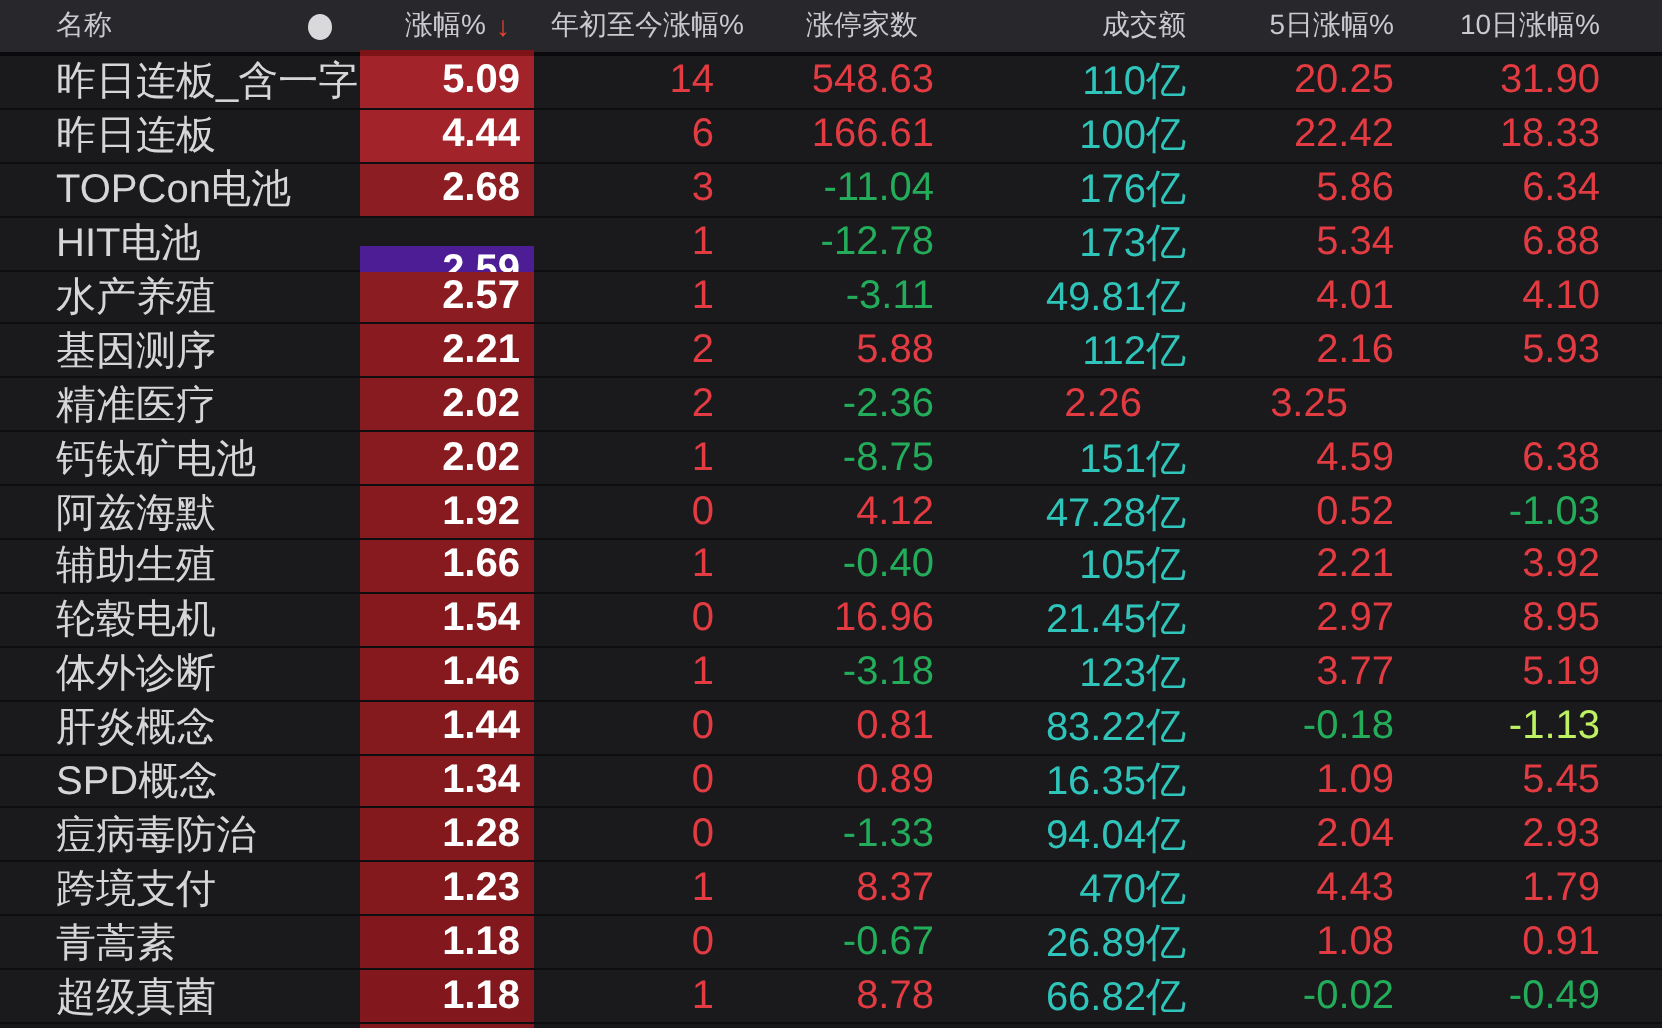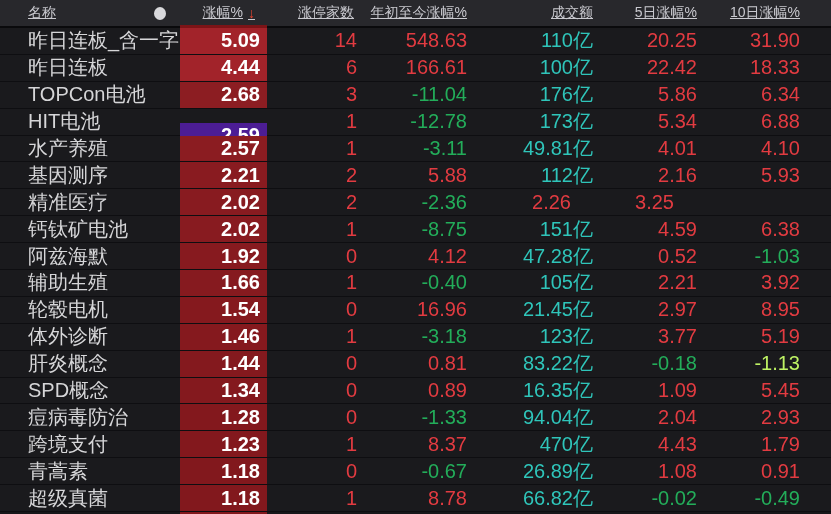--- a/index.html
+++ b/index.html
@@ -14,21 +14,21 @@
   
   .header{
     height:26px;
     background:#28282c;
     display:flex;
     align-items:center;
     color:#c9c9cf;
     font-size:14px;
   }
   .header-gap{height:2px;background:#0a0a0c;}
-  .hcell{box-sizing:border-box;white-space:nowrap;text-decoration:underline;}
+  .hcell{box-sizing:border-box;white-space:nowrap;}
   .sort-underline{
     position:absolute;left:180px;top:25px;width:87px;height:3px;
     background:#7c1417;
   }
   .circle-icon{
     position:absolute;left:154px;top:7px;
     width:12px;height:13px;border-radius:50%;
     background:#d9d9dc;
   }
   .sort-arrow{color:#e8432e;margin-left:5px;font-size:14px;}
@@ -67,22 +67,22 @@
 <body>
 
 <div class="app">
 
   <div class="header">
     <div class="hcell c-name">名称</div>
     <div class="hcell c-chg" style="display:flex;align-items:center;justify-content:flex-end;padding-right:12px;">
       <span>涨幅%</span>
         <span class="sort-arrow">↓</span>
     </div>
+    <div class="hcell c-ytd">年初至今涨幅%</div>
     <div class="hcell c-cnt" style="padding-right:8px;">涨停家数</div>
-    <div class="hcell c-ytd">年初至今涨幅%</div>
     <div class="hcell c-turn">成交额</div>
     <div class="hcell c-d5">5日涨幅%</div>
     <div class="hcell c-d10">10日涨幅%</div>
   </div>
   <div class="circle-icon"></div>
   <div class="sort-underline"></div>
   <div class="header-gap"></div>
 
   <div>
     <div class="row">

